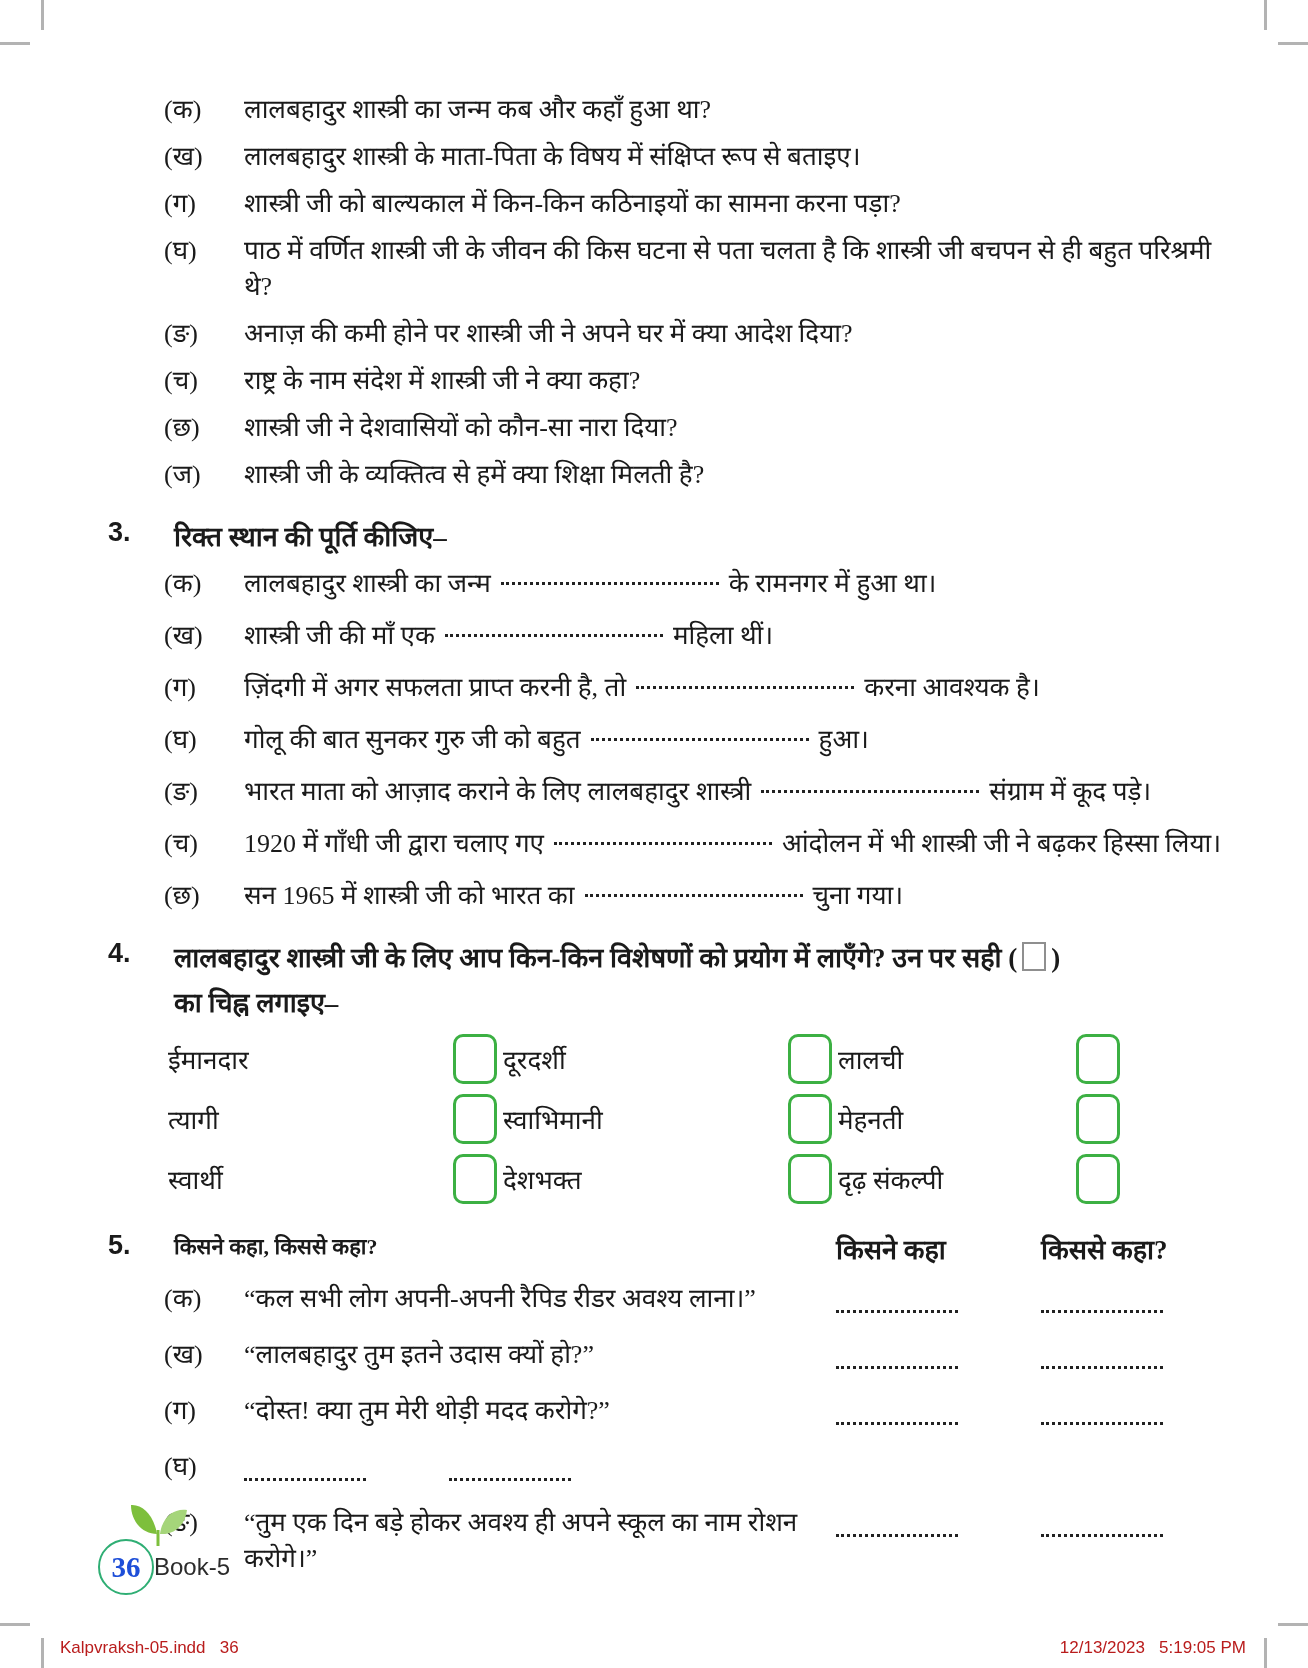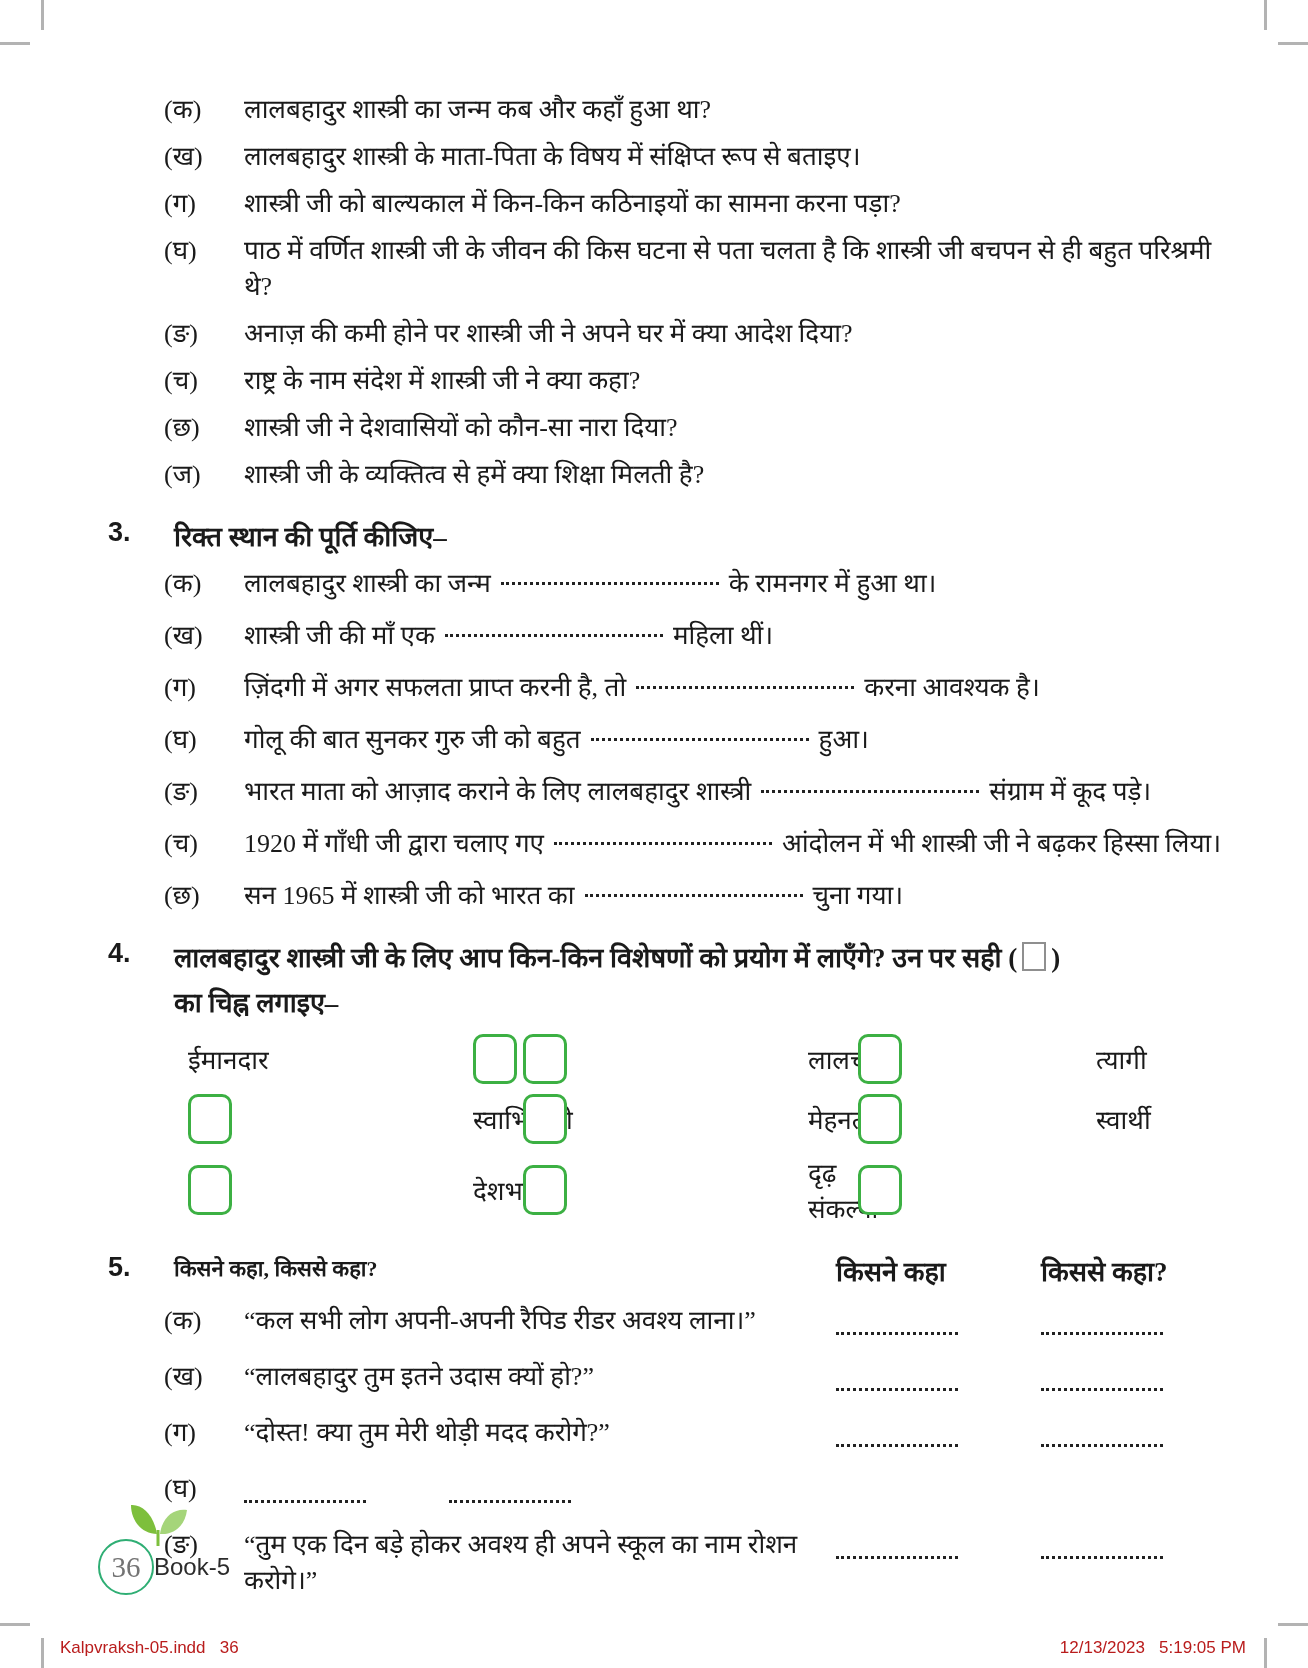--- a/index.html
+++ b/index.html
@@ -20,41 +20,41 @@
   .sub{display:flex;margin-left:56px;margin-bottom:11px;line-height:36px;font-size:26px;}
   .sub .lbl{width:80px;flex:none;}
   .sub .txt{flex:1;}
   
   .blank{display:inline-block;width:218px;height:10px;border-bottom:3px dotted #222;
          position:relative;top:-7px;margin:0 10px;}
   .q3 .sub{margin-bottom:16px;}
   
   .tofu{display:inline-block;width:20px;height:25px;border:2px solid #8f8f8f;
         vertical-align:-4px;margin:0 5px;}
-  .adj-grid{display:grid;margin-left:80px;margin-top:14px;
+  .adj-grid{display:grid;margin-left:60px;margin-top:14px;
         grid-template-columns:285px 50px 285px 50px 238px 42px;
         row-gap:10px;align-items:center;}
   .adj-word{font-size:26px;}
   .adj-box{width:38px;height:44px;border:3px solid #3cb043;border-radius:10px;background:#fff;}
   
   .q5head{display:flex;margin-top:26px;margin-bottom:14px;}
   .q5head .qtitle5{flex:1;font-weight:bold;font-size:22px;}
   .q5head .ch{font-weight:bold;font-size:27px;flex:none;}
   .c1w{width:205px;}
   .c2w{width:185px;}
   .q5row{display:flex;margin-left:56px;margin-bottom:14px;line-height:36px;font-size:26px;}
   .q5row .lbl{width:80px;flex:none;}
   .q5row .txt{flex:1;padding-right:14px;}
   .q5row .cell{flex:none;padding-top:6px;}
   .ansline{display:inline-block;width:122px;height:8px;border-bottom:3px dotted #222;}
   
   .footer{position:absolute;left:98px;top:1532px;height:70px;display:flex;align-items:center;}
   .badge{position:relative;width:52px;height:52px;border:2px solid #2fae74;border-radius:50%;
          display:flex;align-items:center;justify-content:center;}
-  .badge span{font-weight:normal;font-size:29px;color:#737373;}
+  .badge span{font-weight:bold;font-size:29px;color:#1d4ed8;}
   .leaves{position:absolute;left:130px;top:1498px;}
   .booklabel{font-family:"Liberation Sans","DejaVu Sans",sans-serif;
          font-size:24px;color:#2b2b2b;}
   .filename{position:absolute;left:60px;top:1638px;font-family:"Liberation Sans","DejaVu Sans",sans-serif;
          font-size:17px;color:#b91c1c;white-space:pre;}
   .timestamp{position:absolute;right:62px;top:1638px;font-family:"Liberation Sans","DejaVu Sans",sans-serif;
          font-size:17px;color:#b91c1c;white-space:pre;}
 </style>
 </head>
 <body>
@@ -145,20 +145,21 @@
       <span class="qnum">4.</span>
       <span class="qtitle"><span>लालबहादुर शास्त्री जी के लिए आप किन-किन विशेषणों को प्रयोग में लाएँगे? उन पर सही (</span><span class="tofu"></span><span>)</span></span>
     </div>
     <div class="qhead" style="margin-top:8px;">
       <span class="qnum"></span>
       <span class="qtitle">का चिह्न लगाइए–</span>
     </div>
     <div class="adj-grid">
       <span class="adj-word">ईमानदार</span>
       <span class="adj-box"></span>
+      <span class="adj-word">दूरदर्शी</span>
       <span class="adj-box"></span>
       <span class="adj-word">लालची</span>
       <span class="adj-box"></span>
       <span class="adj-word">त्यागी</span>
       <span class="adj-box"></span>
       <span class="adj-word">स्वाभिमानी</span>
       <span class="adj-box"></span>
       <span class="adj-word">मेहनती</span>
       <span class="adj-box"></span>
       <span class="adj-word">स्वार्थी</span>

